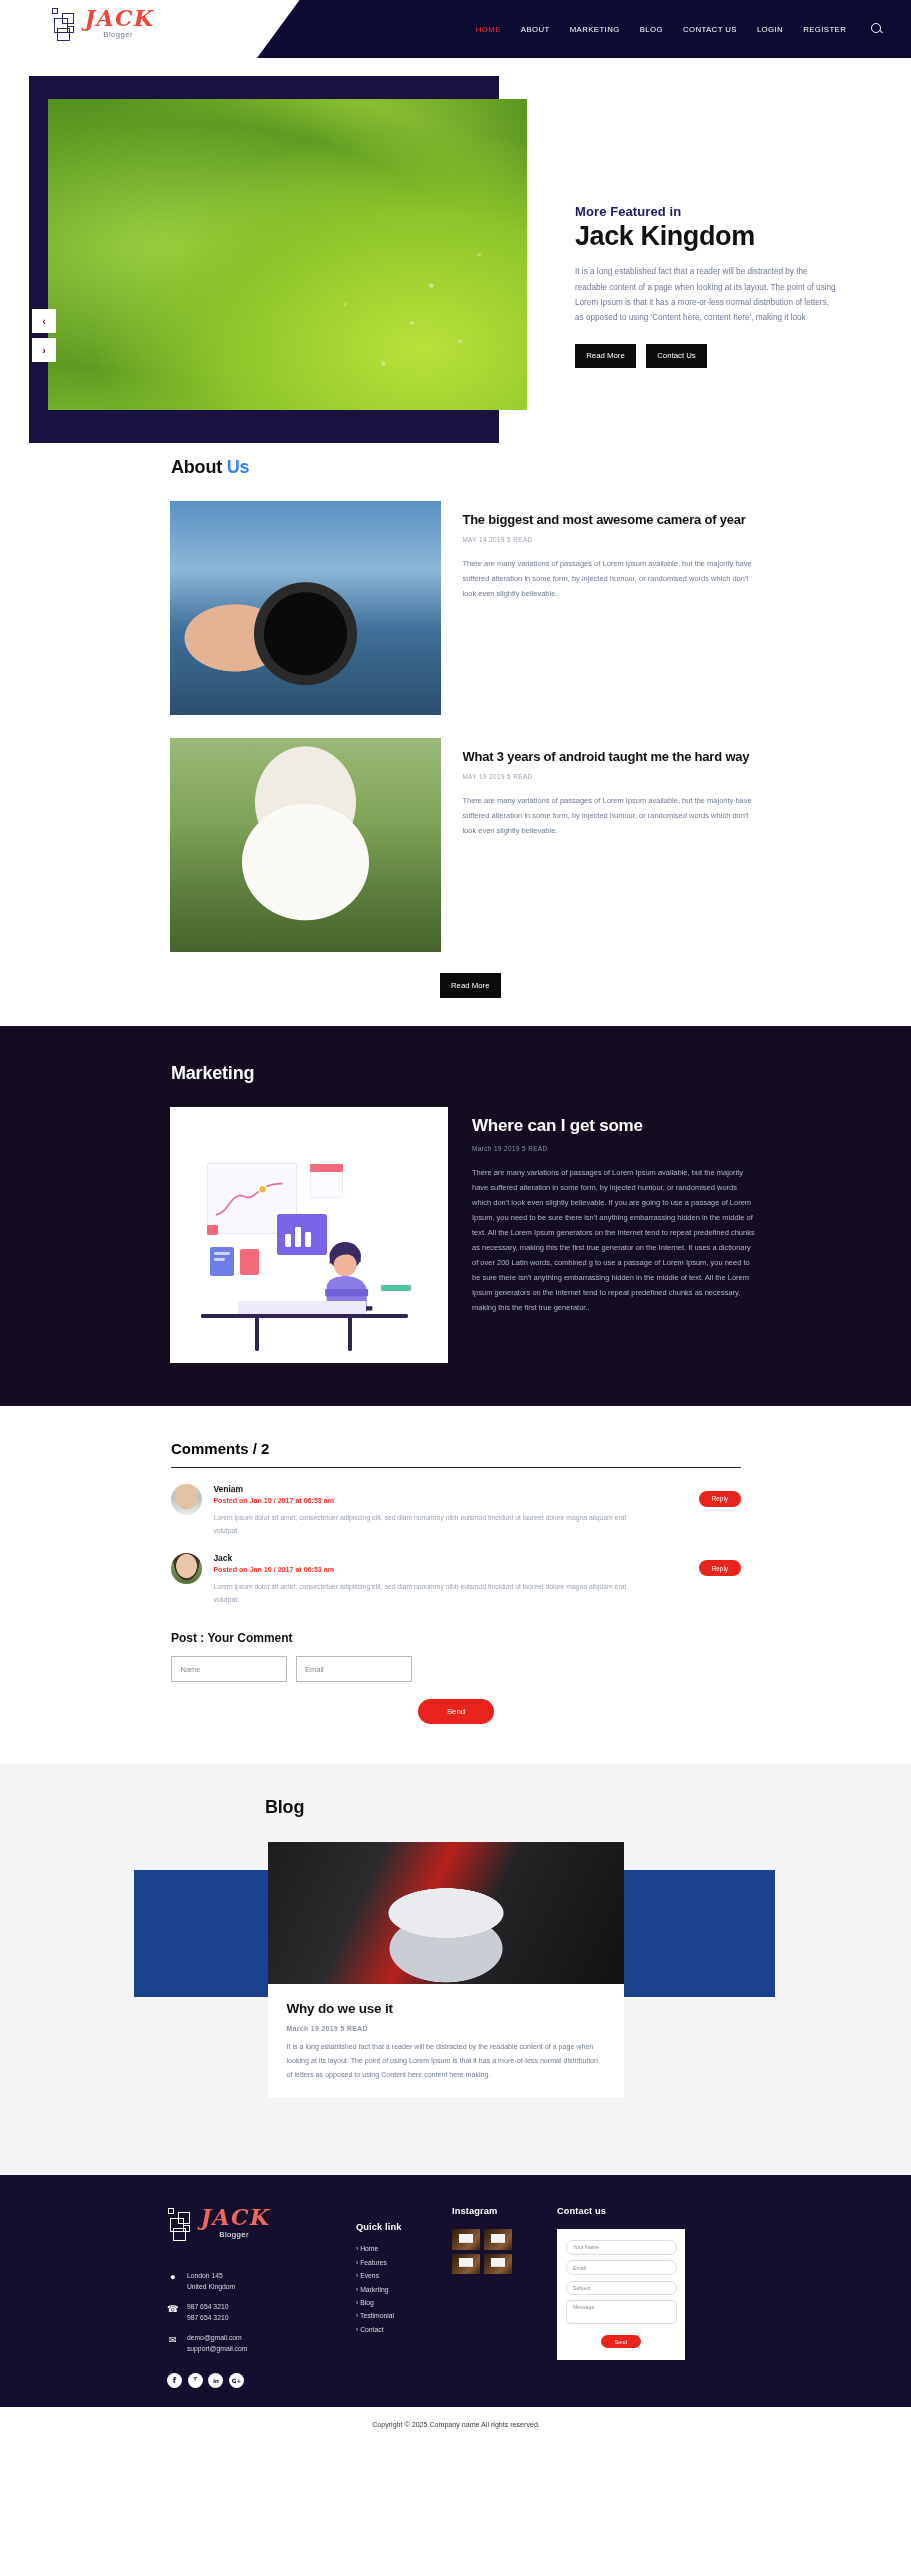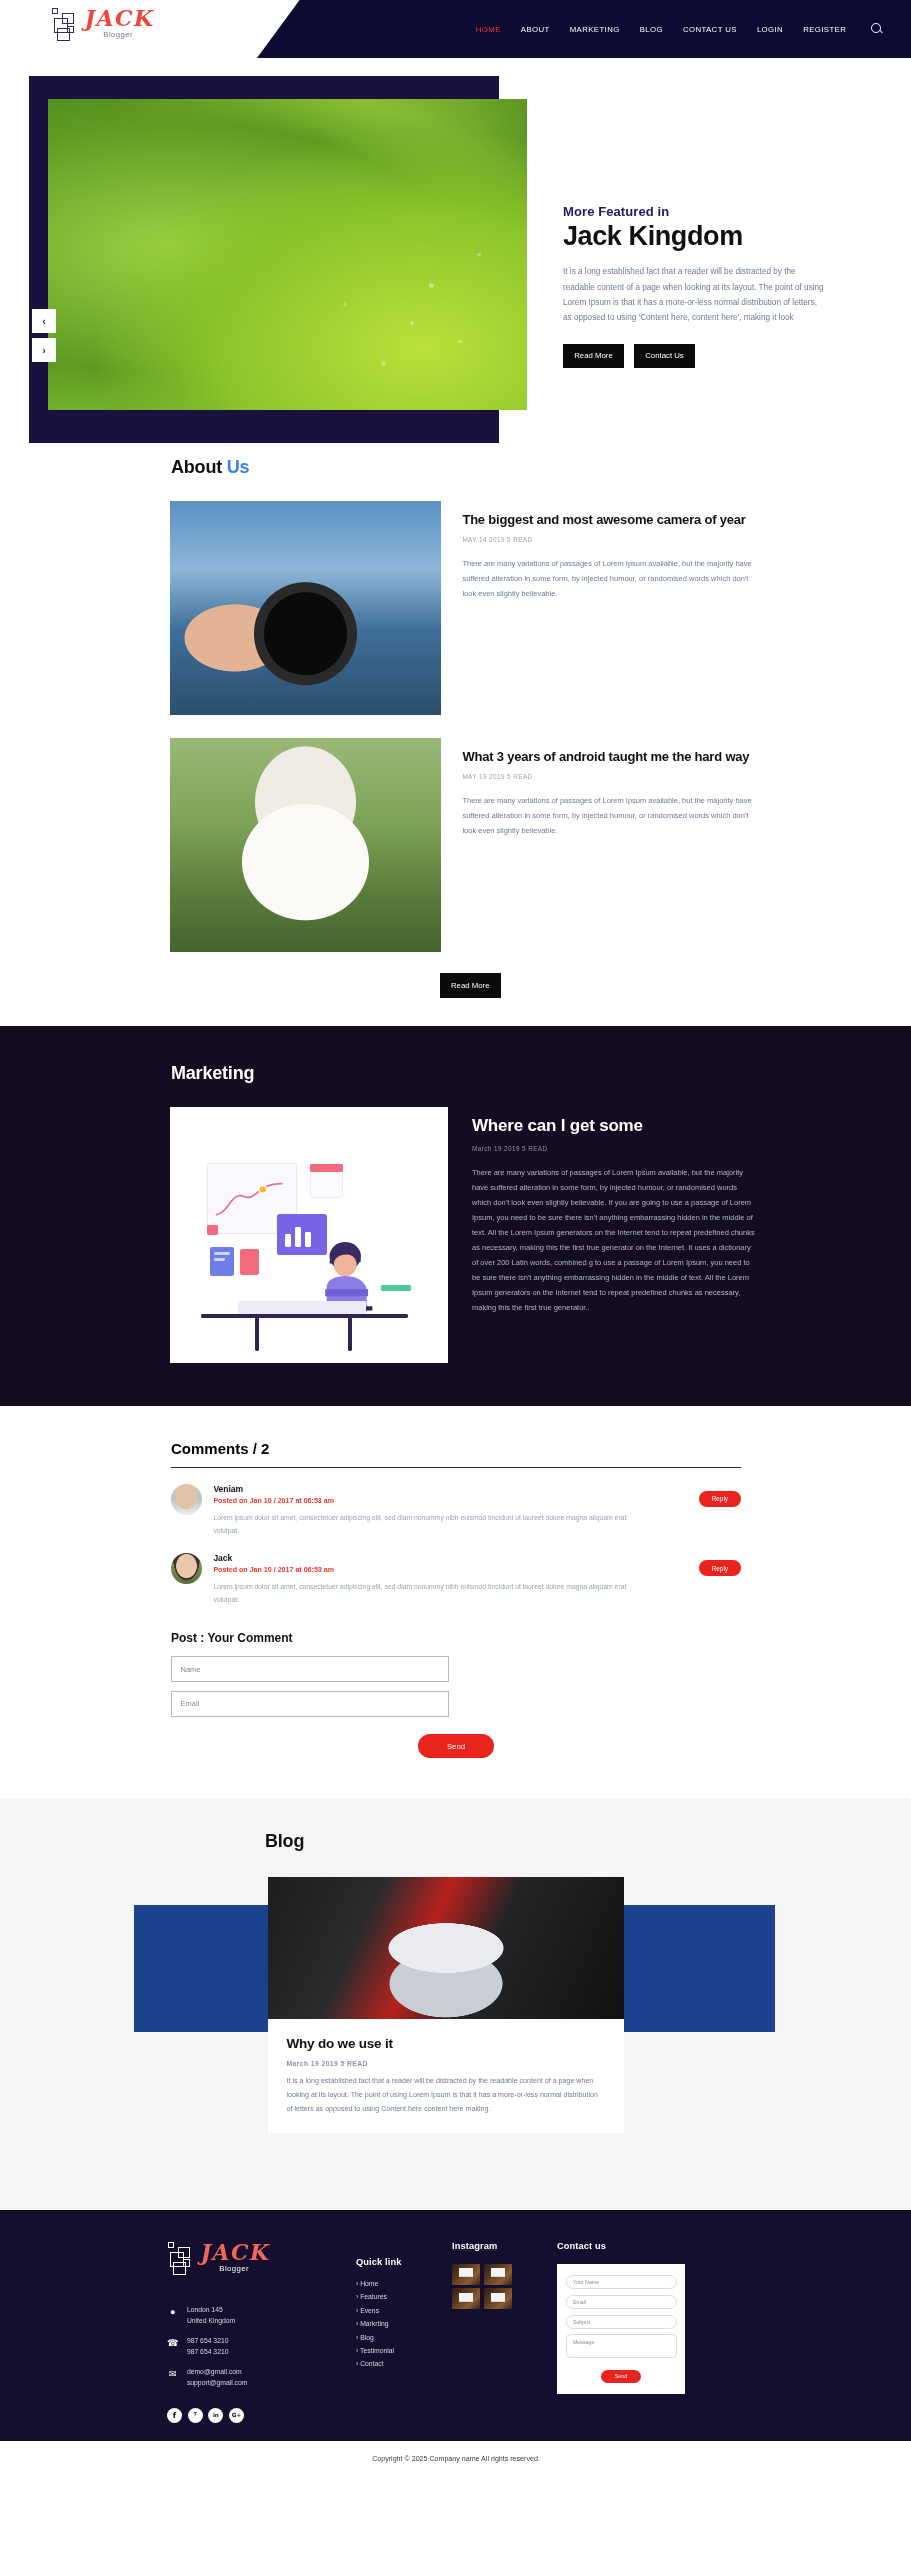--- a/index.html
+++ b/index.html
@@ -100,21 +100,21 @@
       linear-gradient(135deg, #4f8c22 0%, #77b62c 45%, #3e6f18 100%);
   }
   .slider-btns { position: absolute; left: 32px; top: 251px; z-index: 4; }
   .slider-btn {
     width: 24px; height: 24px; background: #ffffff;
     display: flex; align-items: center; justify-content: center;
     color: #7b1a12; font-size: 10.7px; font-weight: bold;
     margin-bottom: 5px; cursor: pointer;
   }
   .hero-right {
-    position: absolute; left: 563px; top: 146px; width: 285px;
+    position: absolute; left: 575px; top: 146px; width: 285px;
   }
   .hero-eyebrow {
     font-size: 13px; font-weight: bold; color: #1d1b63;
     letter-spacing: 0.1px;
   }
   .hero-title {
     font-size: 27px; font-weight: bold; color: #111;
     letter-spacing: -0.4px; margin-top: 2.8px; line-height: 1.1;
   }
   .hero-copy {
@@ -223,21 +223,21 @@
     position: absolute; right: 0; top: 7.1px;
     background: #e8241c; color: #fff; border: none; border-radius: 10px;
     font-size: 6.4px; padding: 4.3px 13px; cursor: pointer;
     font-family: "Liberation Sans", sans-serif;
   }
 
   .post-comment-title {
     font-size: 12px; font-weight: bold; color: #111; margin-top: 24px;
   }
   .form-row { display: flex; gap: 13px; margin-top: 11.4px; width: 570px; }
-  .form-left { display: flex; flex-direction: column; gap: 8.5px; width: 278px; }
+  .form-left { display: flex; flex-direction: row; gap: 8.5px; width: 278px; }
   .inp {
     border: 0.7px solid #b9b9b9; height: 26px; padding: 0 8.5px;
     font-size: 7.5px; color: #555; outline: none;
     font-family: "Liberation Sans", sans-serif; background: #fff;
   }
   .inp::placeholder { color: #8a8a8a; }
   textarea.inp {
     width: 278px; height: 60px; padding: 7.8px 8.5px; resize: vertical;
     line-height: 1.5;
   }
@@ -288,21 +288,21 @@
   }
   .ctext { font-size: 6.8px; color: #d6d8e2; line-height: 1.6; }
   .socials { display: flex; gap: 5.7px; margin-top: 18.5px; }
   .soc {
     width: 15px; height: 15px; border-radius: 50%; background: #fff;
     color: #150e2e; font-size: 7.8px; font-weight: bold;
     display: flex; align-items: center; justify-content: center;
     cursor: pointer; font-family: "DejaVu Sans", sans-serif;
   }
   .fcol-links { width: 96px; margin-top: 16px; }
-  .fcol-insta { width: 105px; text-decoration: underline; }
+  .fcol-insta { width: 105px; }
   .fcol-contact { width: 164px; }
   .ftitle {
     font-size: 9.3px; font-weight: bold; color: #fff; margin-bottom: 13px;
     letter-spacing: 0.1px;
   }
   .flink {
     font-size: 6.8px; color: #d6d8e2; margin-bottom: 6.4px;
     display: block; text-decoration: none; cursor: pointer;
   }
   .insta-grid {

